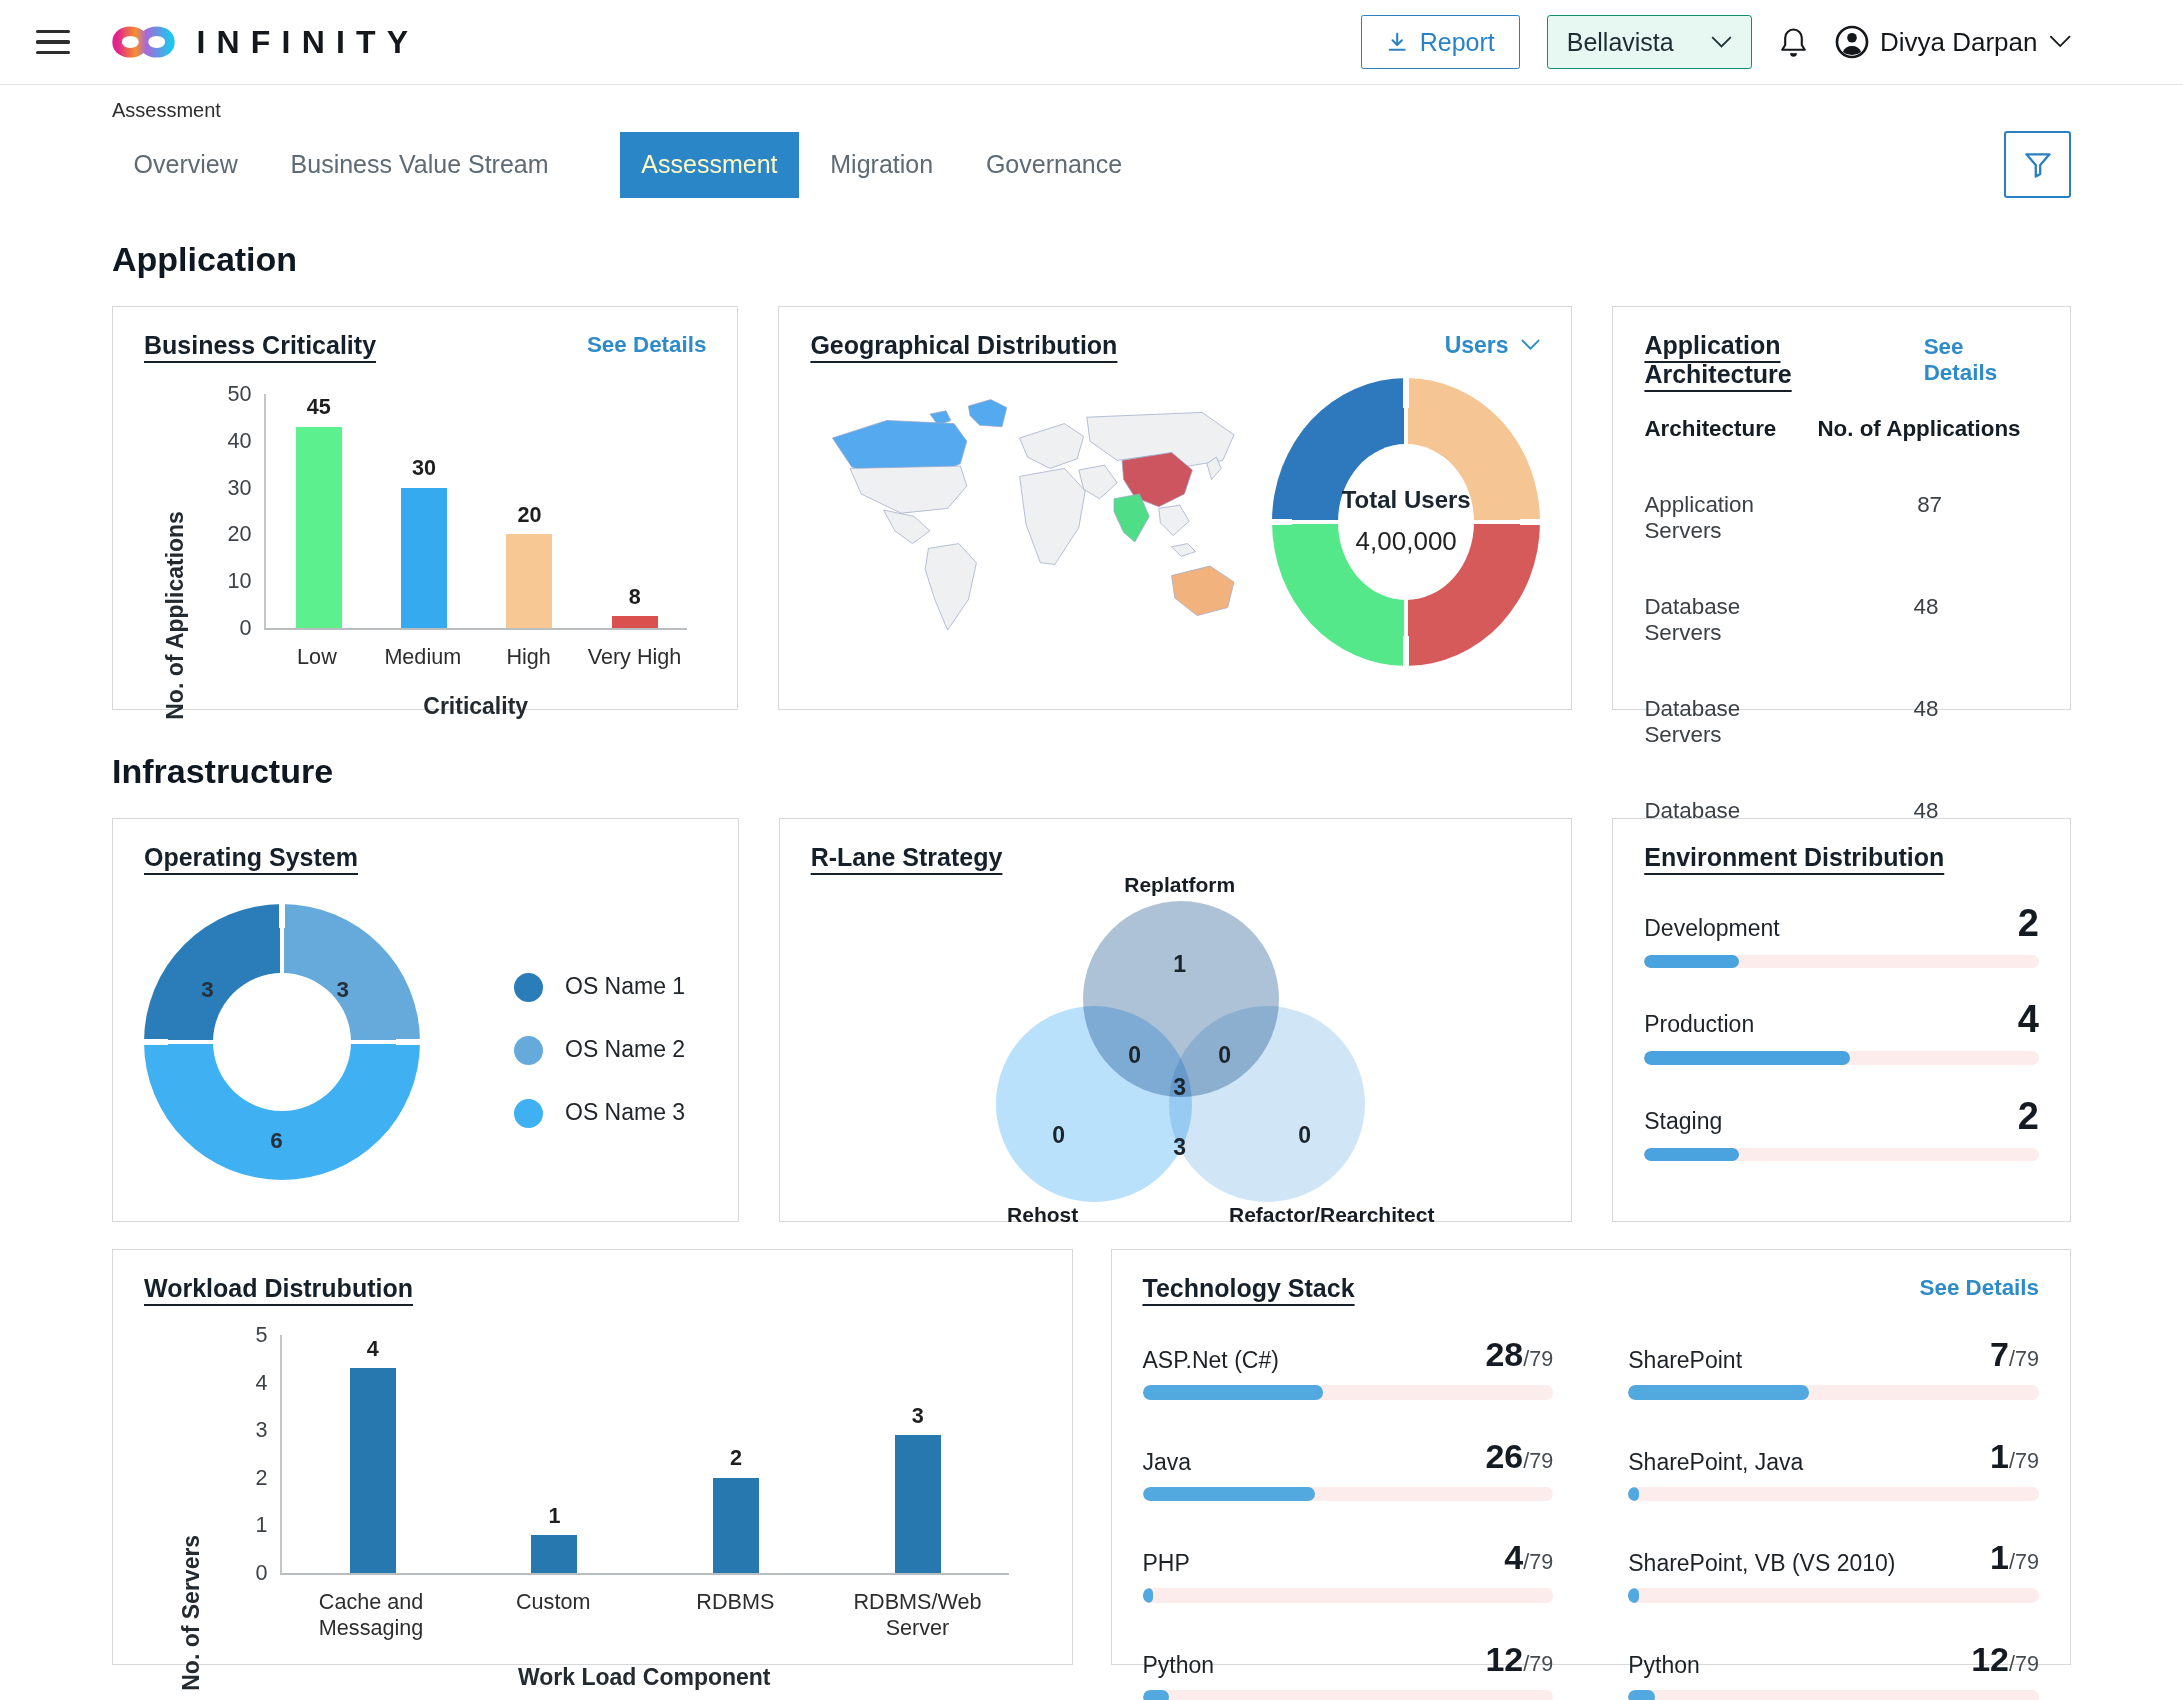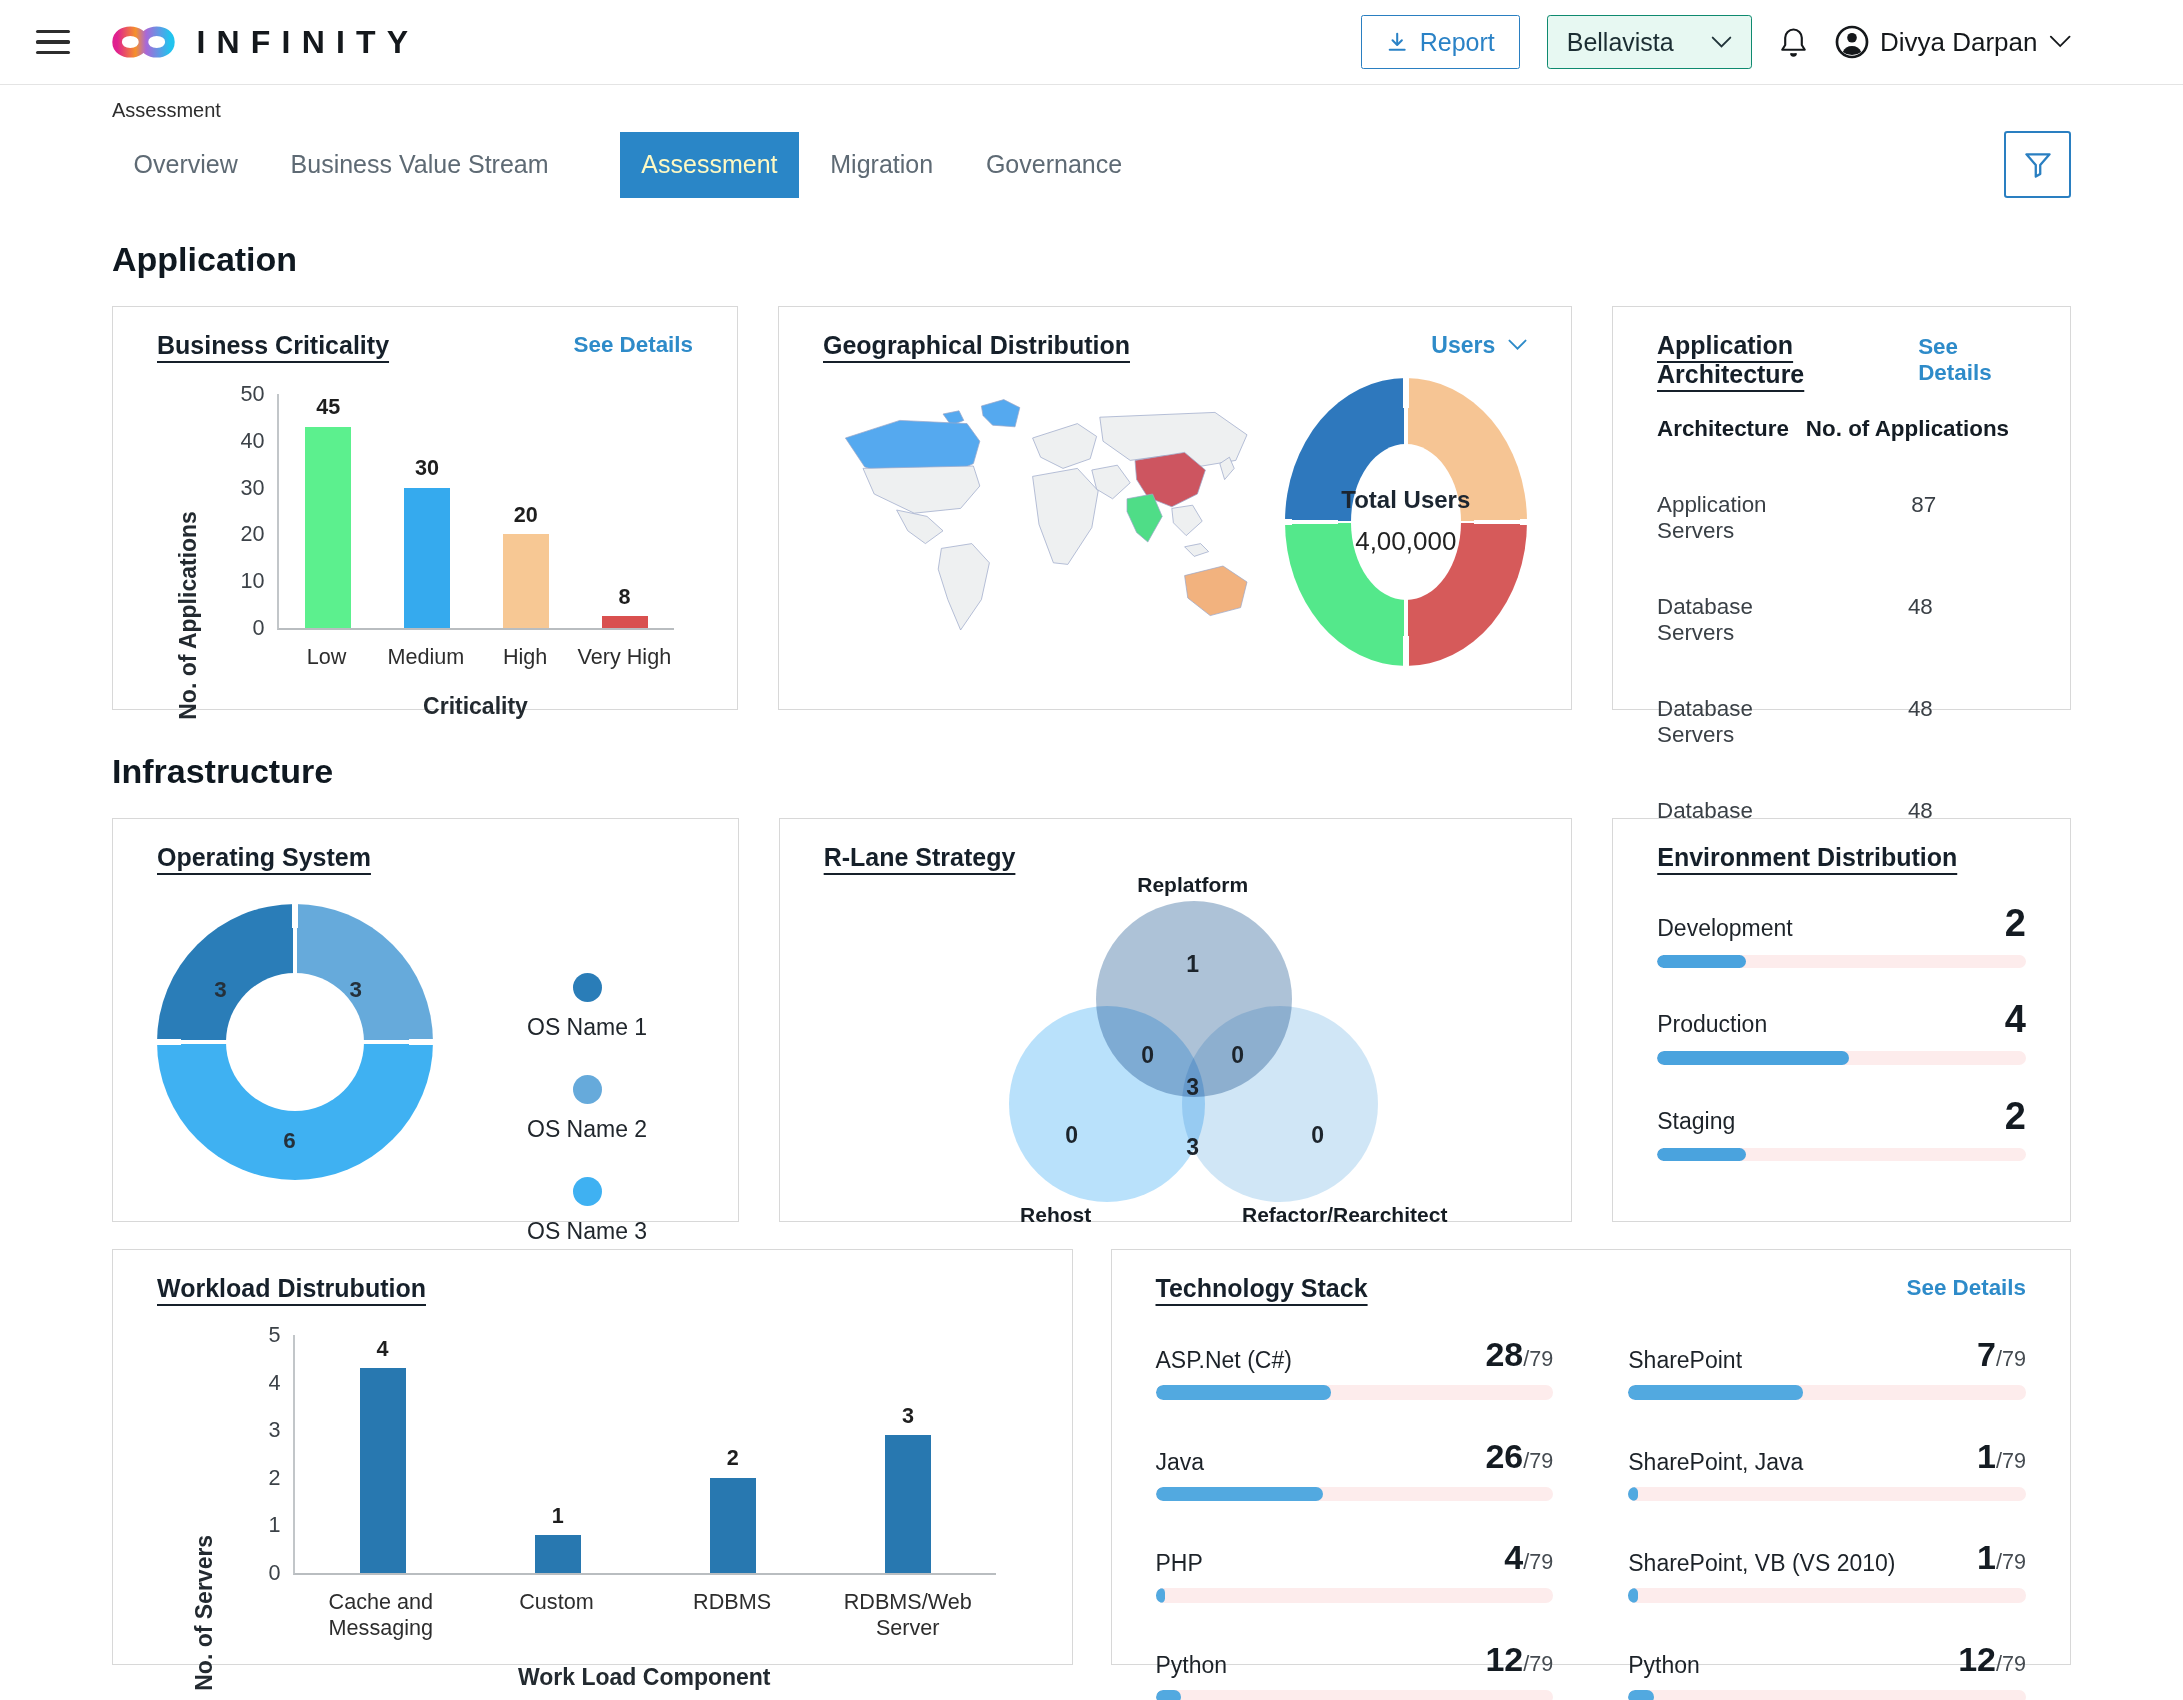--- a/index.html
+++ b/index.html
@@ -26,21 +26,21 @@
   
   .breadcrumb { margin:14.4px 0 0 112px; font-size:20px; color:#2e2e2e; }
   .tabs-row { margin-top:9.6px; padding:0 112px; display:flex; align-items:stretch; height:66px; }
   .tab { padding:0 21.6px; display:flex; align-items:center; font-size:25px; color:#5e6a74; cursor:pointer; white-space:nowrap; }
   .tab.active { background:#2a86c7; color:#fef9c3;margin-left:40px; }
   .filter-btn { margin-left:auto; align-self:center; width:67px; height:67px; border:2.4px solid #2a7fc1;
                 border-radius:3.2px; background:#fff; display:flex; align-items:center; justify-content:center; cursor:pointer; }
   
   .section-title { margin:42px 0 0 112px; font-size:34px; font-weight:700; color:#0f1820; }
   .cards-row { padding:0 112px; display:flex; gap:40px; margin-top:27px; }
-  .card { border:1.6px solid #d8d8d8; background:#fff; padding:24px 44px; position:relative; }
+  .card { border:1.6px solid #d8d8d8; background:#fff; padding:24px 31px; position:relative; }
   .card-head { display:flex; justify-content:space-between; align-items:center; }
   .card-title { font-size:25px; font-weight:700; color:#16202a; text-decoration:underline;
                 text-underline-offset:7.2px; text-decoration-thickness:1.6px; }
   .see-details { font-size:22.4px; font-weight:700; color:#2e8bc9; cursor:pointer; }
   .users-dd { display:flex; align-items:center; gap:12.8px; font-size:23px; font-weight:700; color:#2e8bc9; cursor:pointer; }
   
   .card.w-bc { width:627px; height:404px; }
   .card.w-geo { width:794px; height:404px; }
   .card.w-arch { width:459px; height:404px; }
   .card.w-os { width:627px; height:404px; }
@@ -71,21 +71,21 @@
   .donut-center .val { font-size:26px; color:#222; }
   .geo-flex { display:flex; align-items:center; margin-top:17.6px; }
   
   .arch-table { margin-top:27px; }
   .arch-hrow { display:flex; justify-content:space-between; font-size:22.4px; font-weight:700; color:#141c24; }
   .arch-row { display:flex; justify-content:space-between; font-size:22.4px; color:#3a4046; margin-top:50px; }
   .arch-row .cnt, .arch-hrow .cnt { width:240px; text-align:center; }
   
   .os-flex { display:flex; margin-top:32px; }
   .legend { margin:69px 0 0 94px; display:flex; flex-direction:column; gap:34px; }
-  .legend-item { display:flex; align-items:center; gap:12px;flex-direction:column; }
+  .legend-item { display:flex; gap:22px; }
   .legend-dot { width:29px; height:29px; border-radius:50%; }
   .legend-label { font-size:23px; color:#20262c; }
   
   .venn-wrap { position:relative; height:352px; margin-top:6.4px; }
   .venn-circle { position:absolute; width:196px; height:196px; border-radius:50%; mix-blend-mode:multiply; }
   .venn-num { position:absolute; transform:translate(-50%,-50%); font-size:23px; font-weight:700; color:#1c242c; }
   .venn-setlabel { position:absolute; transform:translate(-50%,-50%); font-size:21px; font-weight:700; color:#161d24; white-space:nowrap; }
   
   .env-rows { margin-top:21px; }
   .env-row { margin-top:32px; }

